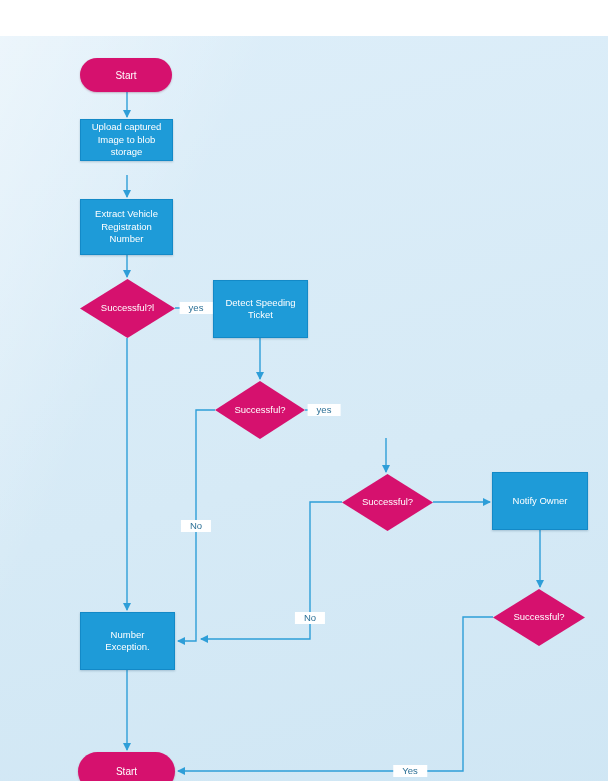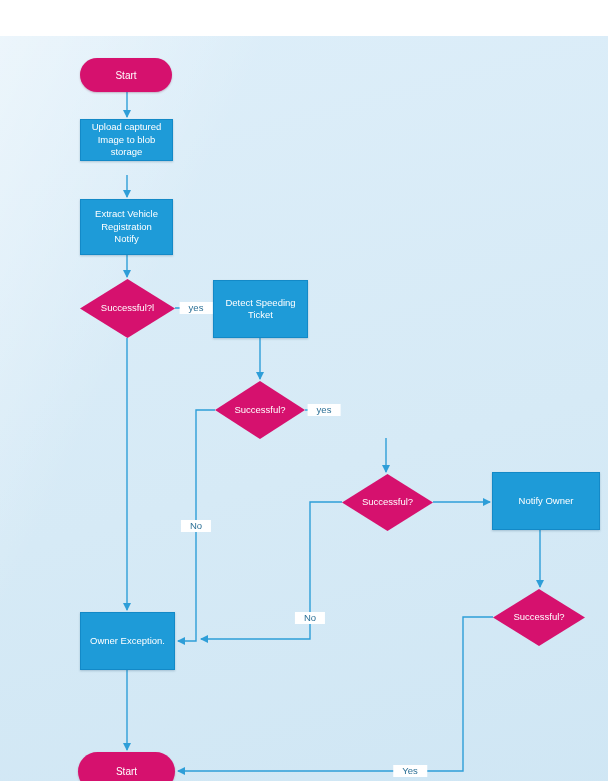--- a/index.html
+++ b/index.html
@@ -76,50 +76,50 @@
 
   <div class="node terminator" style="left:80px;top:22px;width:92px;height:34px">
     <span>Start</span>
   </div>
 
   <div class="node process" style="left:80px;top:83px;width:93px;height:42px">
     <span>Upload captured Image to blob storage</span>
   </div>
 
   <div class="node process" style="left:80px;top:163px;width:93px;height:56px">
-    <span>Extract Vehicle Registration Notify</span>
+    <span>Extract Vehicle Registration Number</span>
   </div>
 
   <div class="node decision" style="left:80px;top:243px;width:95px;height:59px">
     <span>Successful?l</span>
   </div>
 
   <div class="node process" style="left:213px;top:244px;width:95px;height:58px">
     <span>Detect Speeding Ticket</span>
   </div>
 
   <div class="node decision" style="left:215px;top:345px;width:90px;height:58px">
     <span>Successful?</span>
   </div>
 
 
   <div class="node decision" style="left:342px;top:438px;width:91px;height:57px">
     <span>Successful?</span>
   </div>
 
-  <div class="node process" style="left:492px;top:436px;width:108px;height:58px">
+  <div class="node process" style="left:492px;top:436px;width:96px;height:58px">
     <span>Notify Owner</span>
   </div>
 
   <div class="node decision" style="left:493px;top:553px;width:92px;height:57px">
     <span>Successful?</span>
   </div>
 
   <div class="node process" style="left:80px;top:576px;width:95px;height:58px">
-    <span>Owner Exception.</span>
+    <span>Number Exception.</span>
   </div>
 
   <div class="node terminator" style="left:78px;top:716px;width:97px;height:39px;border-radius:20px">
     <span>Start</span>
   </div>
 
   <div class="chip" style="left:196px;top:272px">yes</div>
 
   <div class="chip" style="left:324px;top:374px">yes</div>
 

